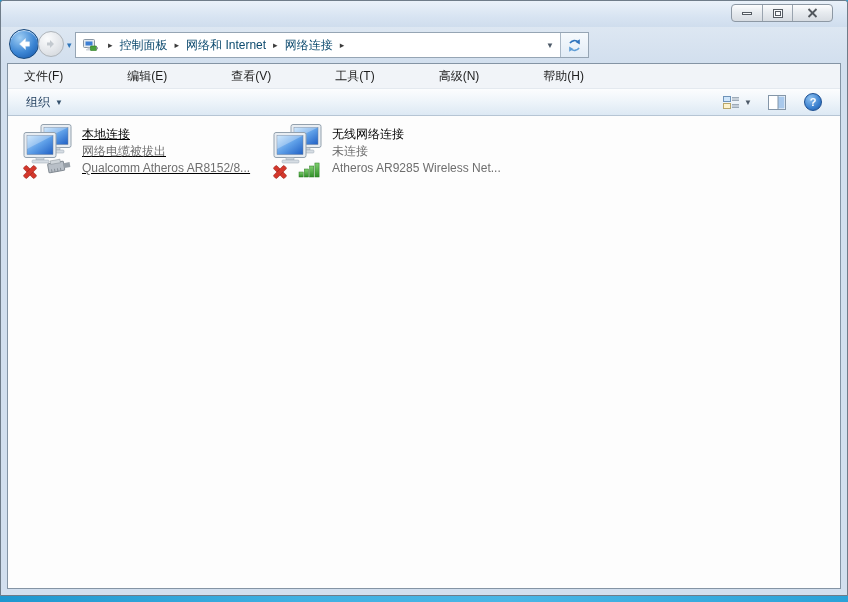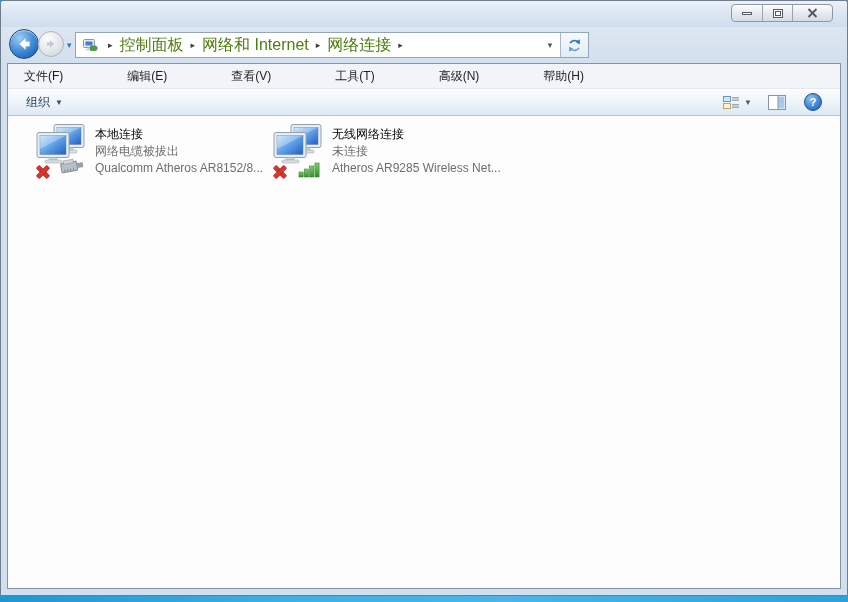--- a/index.html
+++ b/index.html
@@ -54,21 +54,21 @@
     border:1px solid #aeb4ba;
     display:flex; align-items:center; justify-content:center;
   }
   .nav-chevron { position:absolute; left:66px; top:13px; font-size:9px; color:#2e74b8; }
   .addr-bar {
     position:absolute; left:74px; top:5px; width:514px; height:26px;
     background:#fff; border:1px solid #96a5b4; display:flex; align-items:center;
   }
   .addr-icon { margin:0 3px 0 6px; display:flex; }
   .crumb-sep { font-size:9px; color:#3a3a3a; padding:0 7px; }
-  .crumb { font-size:16px; color:#4d7c0f; cursor:default; }
+  .crumb { font-size:12px; color:#0c4a6e; cursor:default; }
   .addr-spacer { flex:1; }
   .addr-drop { width:20px; text-align:center; font-size:9px; color:#4d5a68; }
   .addr-refresh {
     width:28px; height:24px; border-left:1px solid #aab8c6;
     background:linear-gradient(#f6fafd,#e2ecf6);
     display:flex; align-items:center; justify-content:center;
   }
   .search-box {
     position:absolute; left:596px; top:5px; width:242px; height:26px;
     background:#fff; border:1px solid #96a5b4; display:flex; align-items:center;
@@ -105,21 +105,21 @@
   .preview-btn, .help-btn { display:flex; align-items:center; padding:2px 6px; }
   .help-circle {
     width:18px; height:18px; border-radius:50%;
     background:radial-gradient(circle at 35% 28%, #90c2f0, #3c82d0 60%, #1b58a6);
     border:1px solid #1b4e90; color:#fff; font-size:11px; font-weight:bold;
     display:flex; align-items:center; justify-content:center;
   }
   .content { position:relative; height:calc(100% - 52px); background:#fdfdfd; }
   
   .tile { position:absolute; top:8px; width:246px; height:62px; display:flex; cursor:default; }
-  .tile-1 { left:27px; }
+  .tile-1 { left:14px;text-decoration:underline; }
   .tile-2 { left:264px; }
   .tile-icon { width:52px; height:56px; flex:0 0 52px; }
   .tile-text { margin-left:8px; padding-top:2px; }
   .tile-name { font-size:12px; color:#000; line-height:17px; white-space:nowrap; }
   .tile-status, .tile-device { font-size:12px; color:#6e6e6e; line-height:17px; white-space:nowrap; }
 </style>
 </head>
 <body>
 
 <div class="window">

